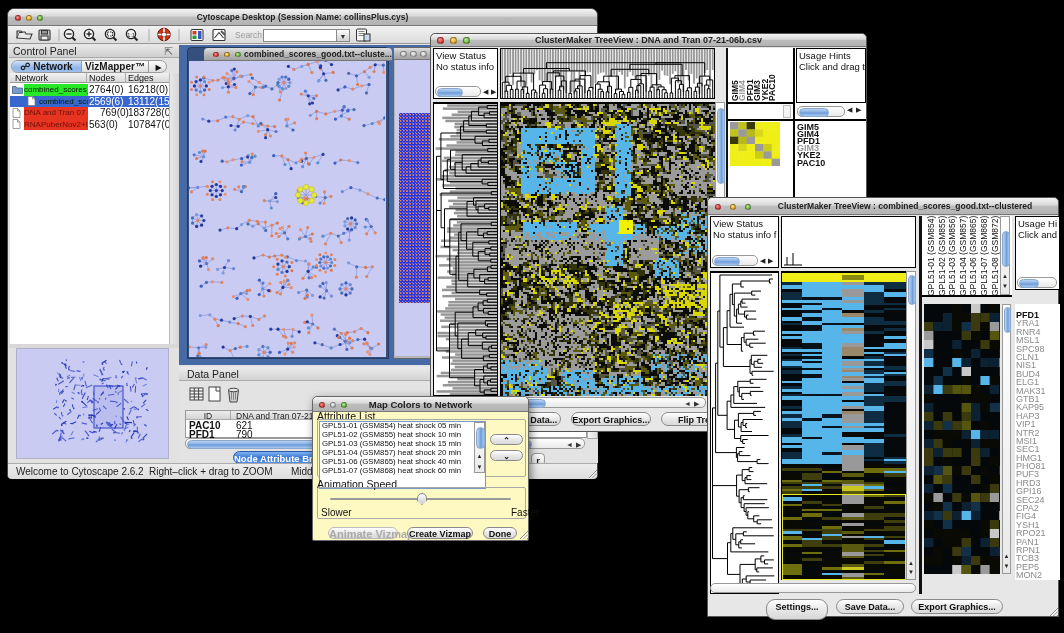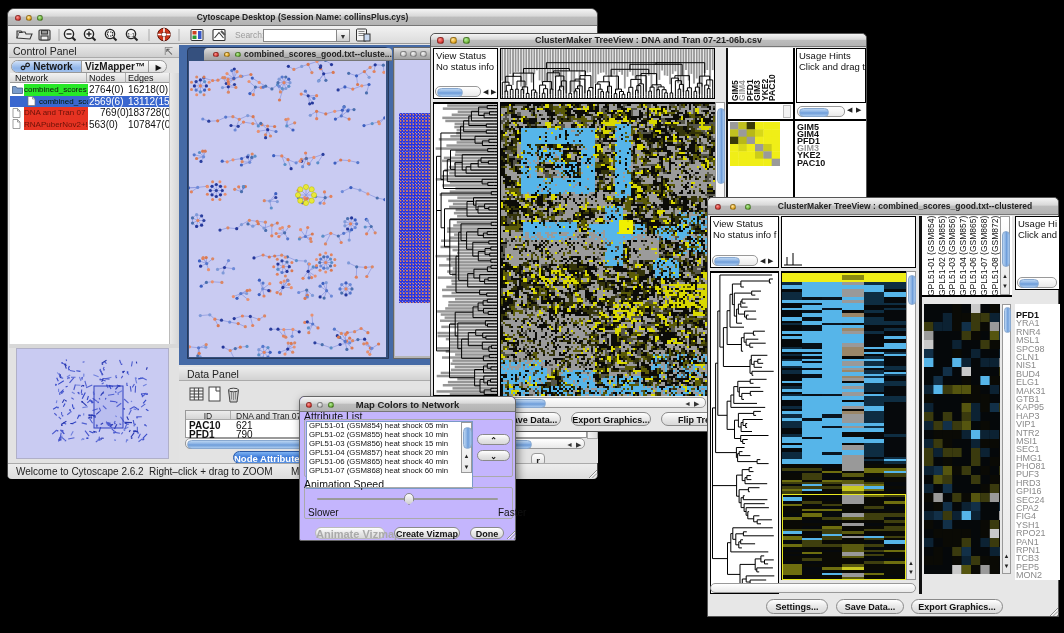--- a/index.html
+++ b/index.html
@@ -2060,29 +2060,29 @@
       <div style="position:absolute;left:1px;top:207.4px;font-size:9px;color:#8a8a8a;">FIG4</div>
       <div style="position:absolute;left:1px;top:215.8px;font-size:9px;color:#8a8a8a;">YSH1</div>
       <div style="position:absolute;left:1px;top:224.1px;font-size:9px;color:#8a8a8a;">RPO21</div>
       <div style="position:absolute;left:1px;top:232.5px;font-size:9px;color:#8a8a8a;">PAN1</div>
       <div style="position:absolute;left:1px;top:240.9px;font-size:9px;color:#8a8a8a;">RPN1</div>
       <div style="position:absolute;left:1px;top:249.3px;font-size:9px;color:#8a8a8a;">TCB3</div>
       <div style="position:absolute;left:1px;top:257.7px;font-size:9px;color:#8a8a8a;">PEP5</div>
       <div style="position:absolute;left:1px;top:266.1px;font-size:9px;color:#8a8a8a;">MON2</div>
     </div>
     <div class="abs sbtrack" style="left:2px;top:385px;width:206px;height:10px;border-radius:5px;"></div>
-    <div class="pillbtn" style="left:58px;top:401px;width:62px;height:15px;font-size:9px;line-height:15px;">Settings...</div>
+    <div class="pillbtn" style="left:58px;top:401px;width:62px;height:21px;font-size:9px;line-height:15px;">Settings...</div>
     <div class="pillbtn" style="left:128px;top:401px;width:68px;height:15px;font-size:9px;line-height:15px;">Save Data...</div>
     <div class="pillbtn" style="left:203px;top:401px;width:92px;height:15px;font-size:9px;line-height:15px;">Export Graphics...</div>
     <svg class="abs" style="left:341px;top:409px;" width="10" height="10" viewBox="0 0 10 10">
       <path d="M9 1 L1 9 M9 4.5 L4.5 9 M9 8 L8 9" stroke="#8a8a8a" stroke-width="1" fill="none"></path>
       <path d="M9 2 L2 9 M9 5.5 L5.5 9" stroke="#fdfdfd" stroke-width="0.8" fill="none"></path>
     </svg>
   </div>
-<div class="abs" style="left:299px;top:396px;width:217px;height:145px;background:#c4b5fd;border:1px solid #666;border-radius:5px 5px 2px 2px;box-shadow:2px 3px 8px rgba(0,0,0,0.5);">
+<div class="abs" style="left:312px;top:396px;width:217px;height:145px;background:#fef9c3;border:1px solid #666;border-radius:5px 5px 2px 2px;box-shadow:2px 3px 8px rgba(0,0,0,0.5);">
     <div class="abs titlebar" style="left:0;top:0;width:215px;height:15px;border-radius:5px 5px 0 0;">
       <div style="position:absolute;left:6.0px;top:4.5px;width:6px;height:6px;border-radius:50%;background:radial-gradient(circle at 35% 30%, #ff9d96, #e0443e 60%, #a02622);border:0.5px solid rgba(0,0,0,.35);"></div>
       <div style="position:absolute;left:17.0px;top:4.5px;width:6px;height:6px;border-radius:50%;background:radial-gradient(circle at 35% 30%, #f5f5f5, #c9c9c9 60%, #909090);border:0.5px solid rgba(0,0,0,.35);"></div>
       <div style="position:absolute;left:28.0px;top:4.5px;width:6px;height:6px;border-radius:50%;background:radial-gradient(circle at 35% 30%, #b6eea0, #7cc047 60%, #3e7c15);border:0.5px solid rgba(0,0,0,.35);"></div>
       <div class="ttext" style="font-size:9.5px;line-height:15px;">Map Colors to Network</div>
     </div>
     <div class="abs" style="left:4px;top:13px;font-size:10.5px;color:#111;">Attribute List</div>
     <div class="abs" style="left:4px;top:22px;width:209px;height:58px;border:1px solid #aaa;border-radius:2px;"></div>
     <div class="abs" style="left:6px;top:24px;width:167px;height:68px;background:#fff;border:1px solid #7a99c8;overflow:hidden;font-size:7.8px;color:#111;line-height:8.9px;padding-left:2px;">
       <div style="white-space:nowrap;">GPL51-01 (GSM854) heat shock 05 min</div>

